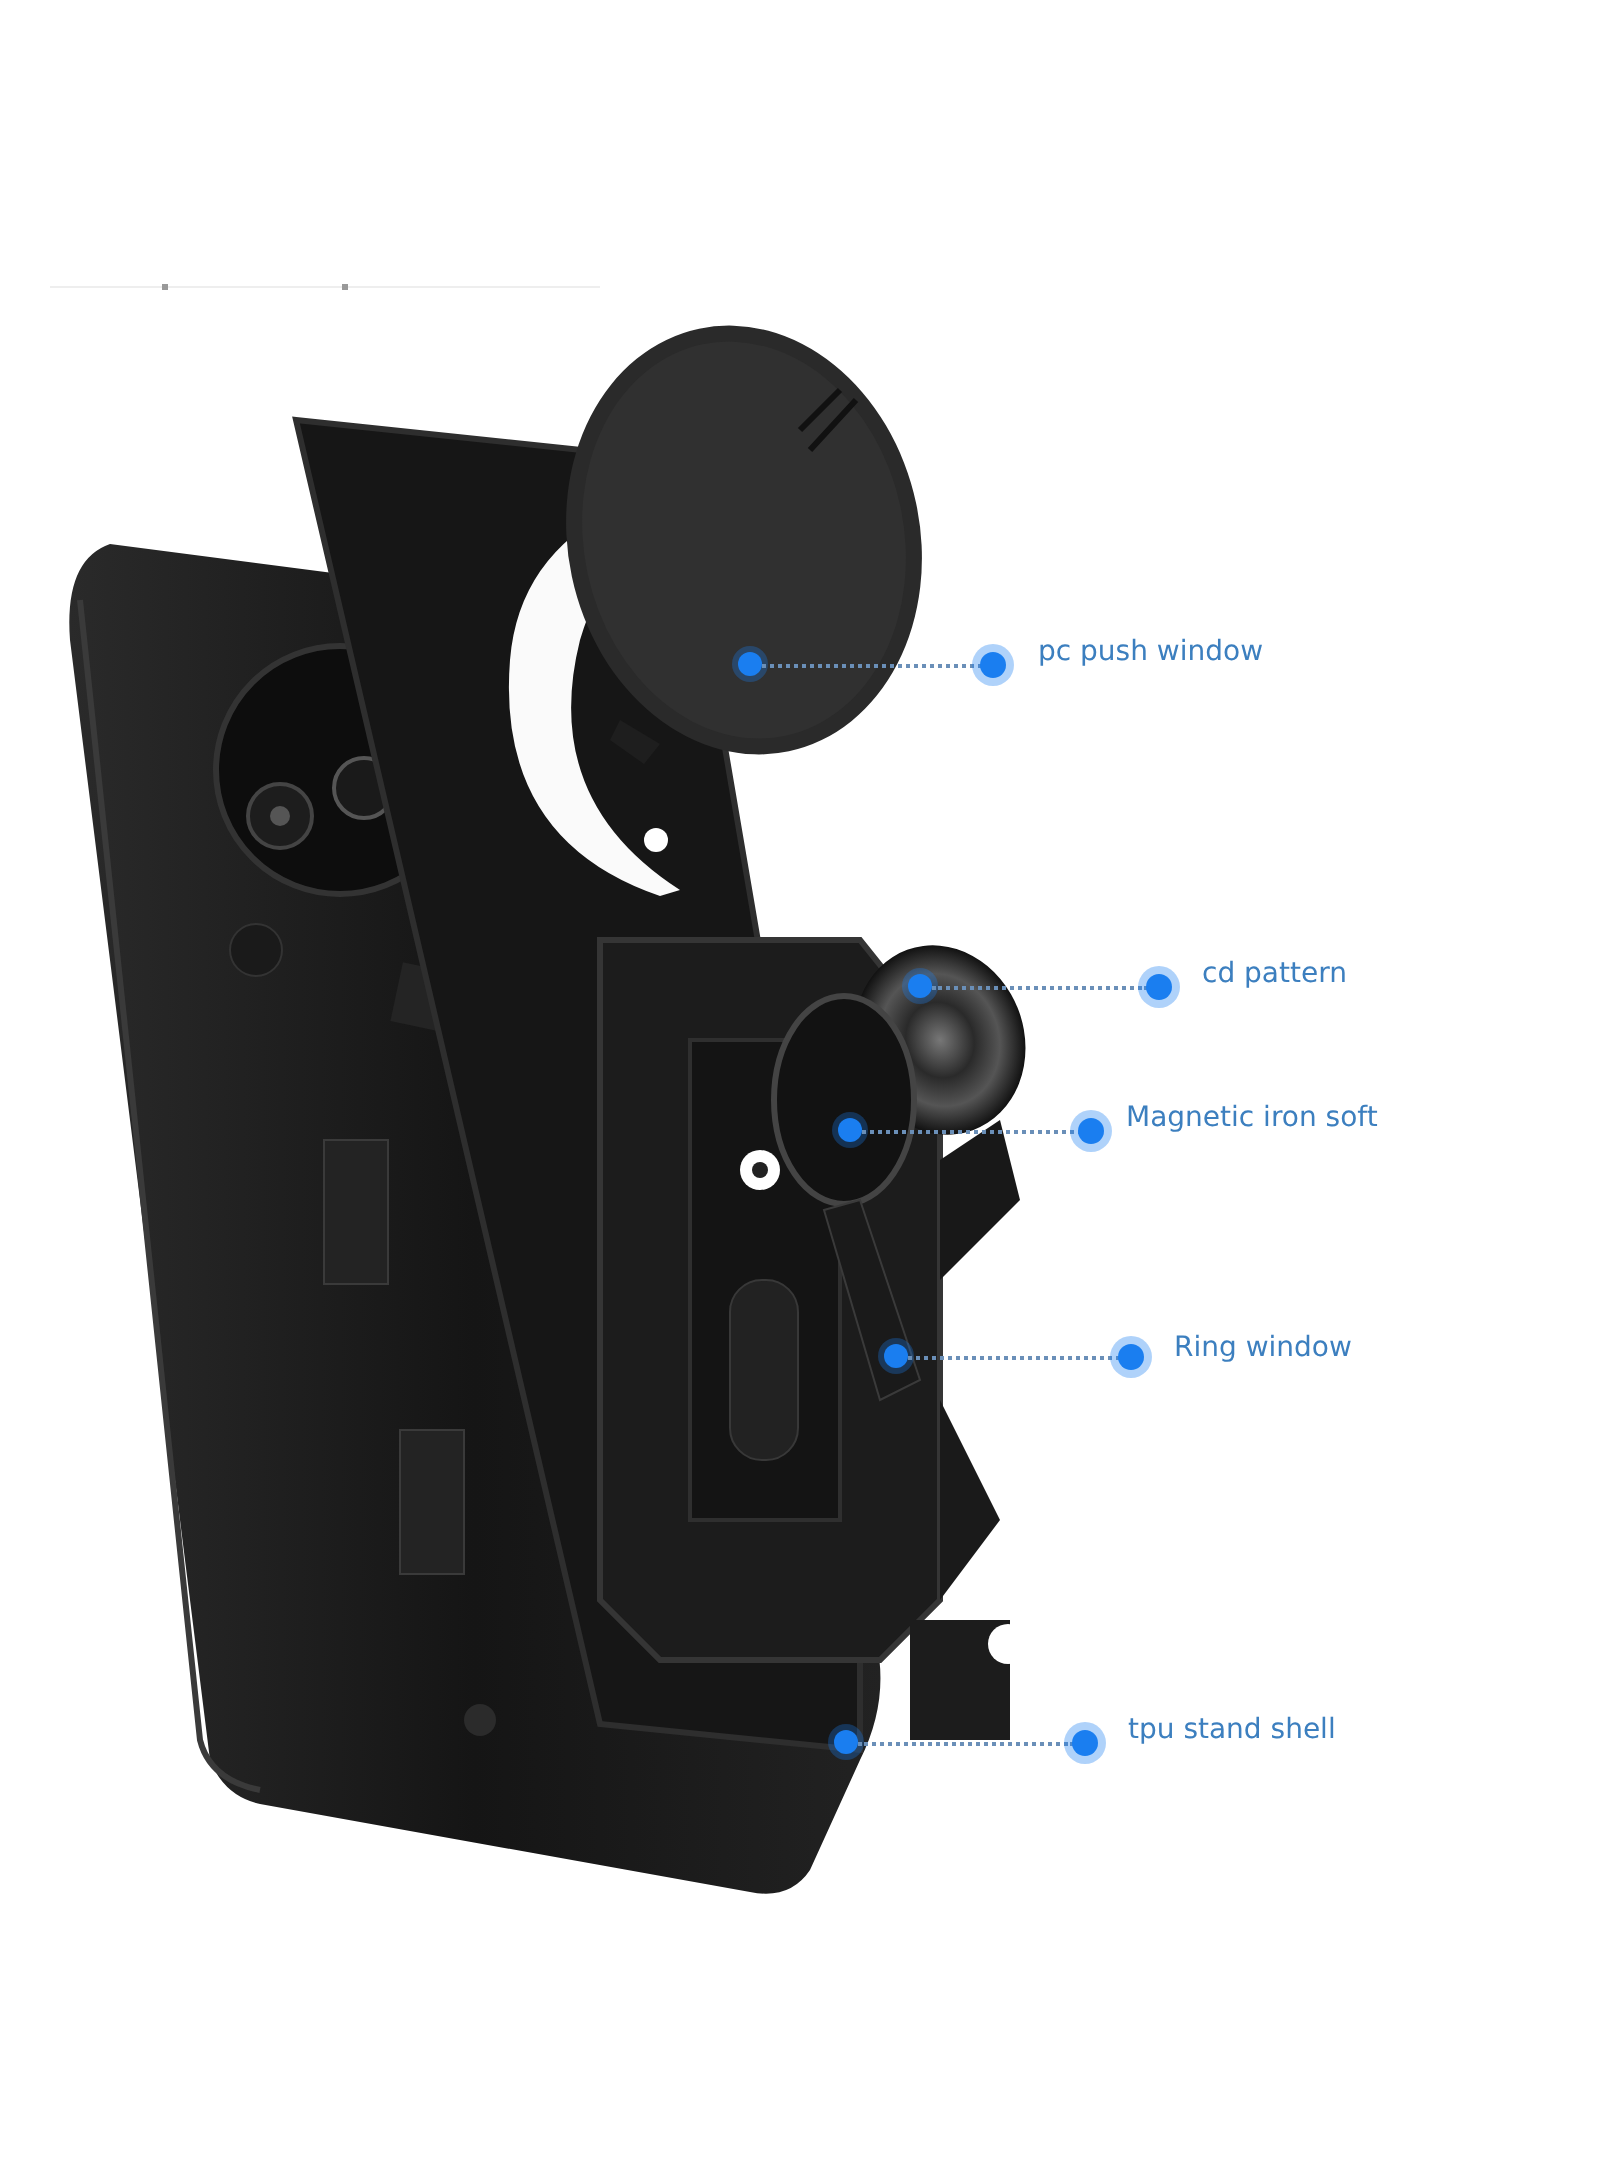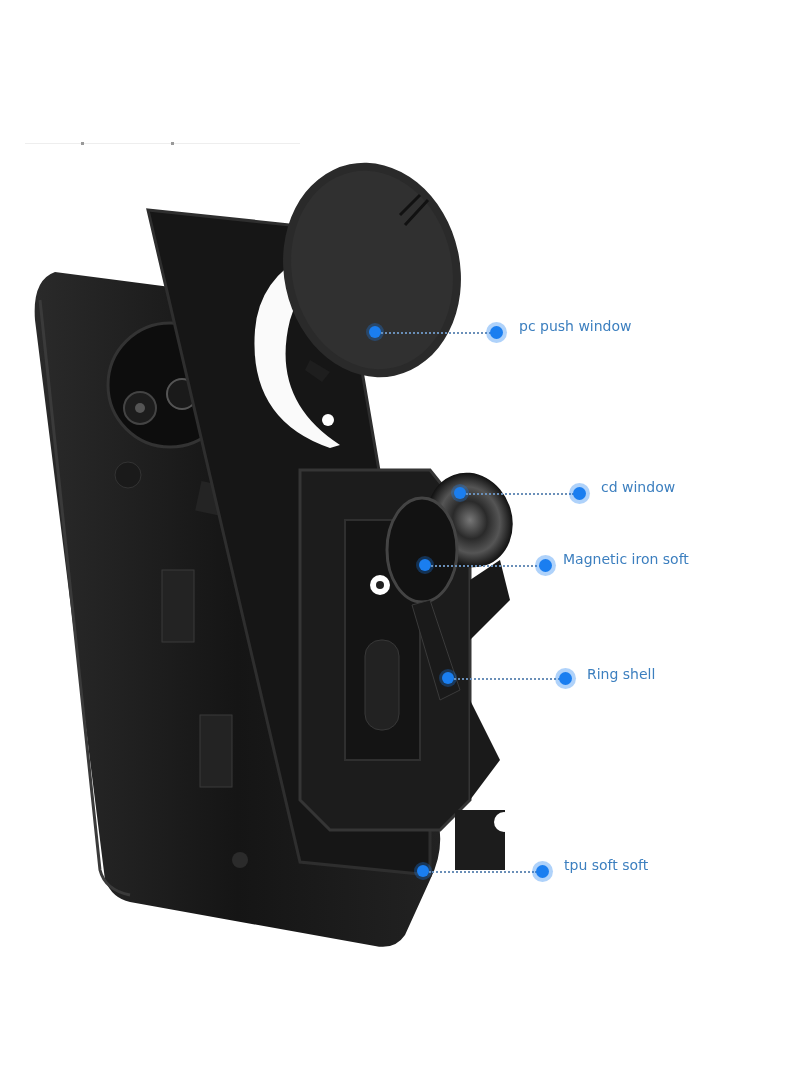--- a/index.html
+++ b/index.html
@@ -89,33 +89,33 @@
   <div class="callout">
     <span class="dot-src" style="left:369px;top:326px"></span>
     <span class="line" style="left:381px;top:332px;width:110px"></span>
     <span class="dot-dst" style="left:490px;top:326px"></span>
     <span class="label" style="left:519px;top:318px">pc push window</span>
   </div>
   <div class="callout">
     <span class="dot-src" style="left:454px;top:487px"></span>
     <span class="line" style="left:466px;top:493px;width:108px"></span>
     <span class="dot-dst" style="left:573px;top:487px"></span>
-    <span class="label" style="left:601px;top:479px">cd window</span>
+    <span class="label" style="left:601px;top:479px">cd pattern</span>
   </div>
   <div class="callout">
     <span class="dot-src" style="left:419px;top:559px"></span>
     <span class="line" style="left:431px;top:565px;width:110px"></span>
     <span class="dot-dst" style="left:539px;top:559px"></span>
     <span class="label" style="left:563px;top:551px">Magnetic iron soft</span>
   </div>
   <div class="callout">
     <span class="dot-src" style="left:442px;top:672px"></span>
     <span class="line" style="left:454px;top:678px;width:106px"></span>
     <span class="dot-dst" style="left:559px;top:672px"></span>
-    <span class="label" style="left:587px;top:666px">Ring shell</span>
+    <span class="label" style="left:587px;top:666px">Ring window</span>
   </div>
   <div class="callout">
     <span class="dot-src" style="left:417px;top:865px"></span>
     <span class="line" style="left:429px;top:871px;width:108px"></span>
     <span class="dot-dst" style="left:536px;top:865px"></span>
-    <span class="label" style="left:564px;top:857px">tpu soft soft</span>
+    <span class="label" style="left:564px;top:857px">tpu stand shell</span>
   </div>
 </div>
 
 </body></html>

